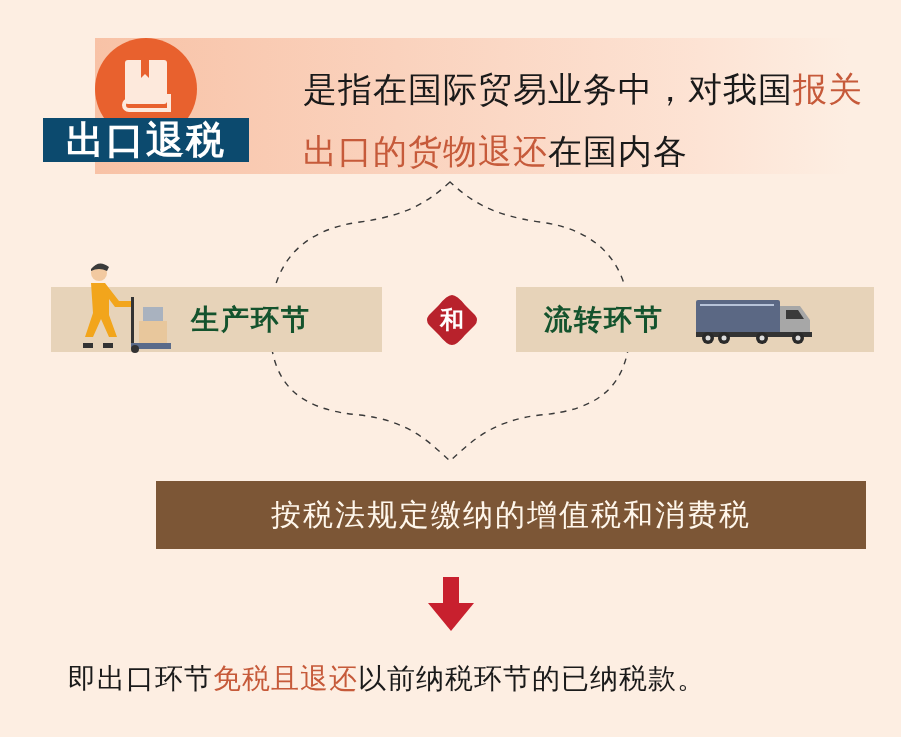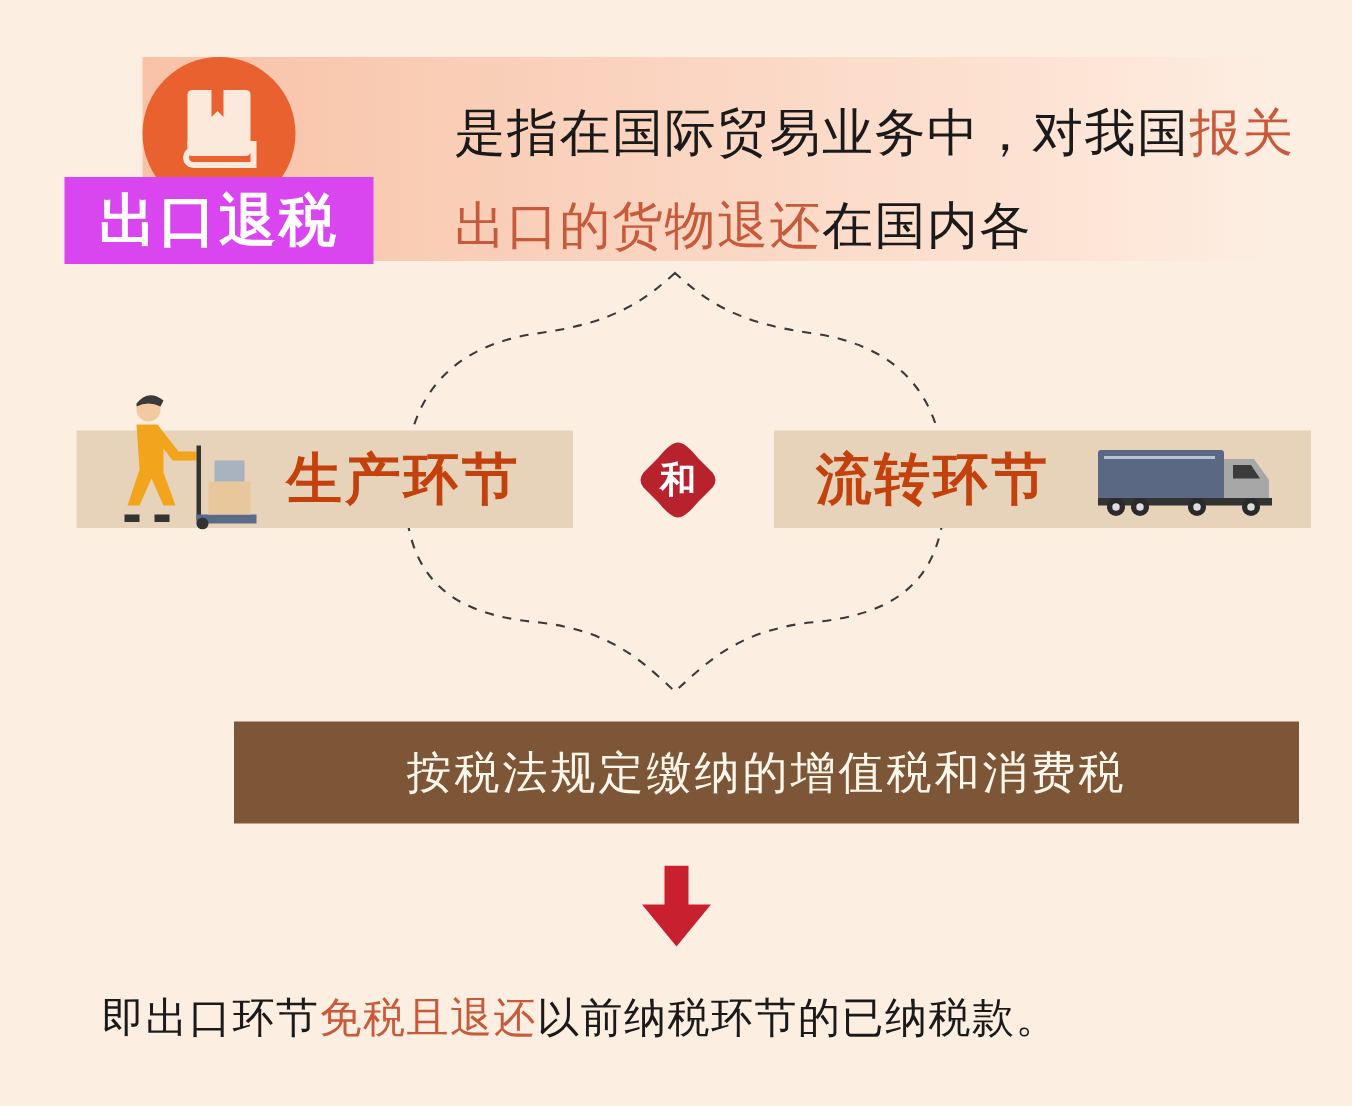--- a/index.html
+++ b/index.html
@@ -12,35 +12,35 @@
   .abs { position: absolute; }
   .header-band {
     left: 95px; top: 38px; width: 755px; height: 136px;
     background: linear-gradient(90deg, #f8c2a6 0%, #fad2bd 40%, #fde3d4 80%, #fdeee2 100%);
   }
   .icon-circle {
     left: 95px; top: 38px; width: 102px; height: 102px;
     border-radius: 50%; background: #e8612e;
   }
   .title-badge {
-    left: 43px; top: 118px; width: 206px; height: 58px;
-    background: #d946ef; color: #fff;
+    left: 43px; top: 118px; width: 206px; height: 44px;
+    background: #0c4a6e; color: #fff;
     font-size: 38px; font-weight: bold; letter-spacing: 2px;
     display: flex; align-items: center; justify-content: center;
   }
   .desc {
     left: 290px; top: 58px; width: 570px;
     font-size: 34px; line-height: 62px; color: #1a1a1a; letter-spacing: 1px; margin-left: 13px;
   }
   .hl { color: #c65a3a; }
   .stage-box {
     top: 287px; height: 65px; background: #e7d3b9;
     display: flex; align-items: center;
   }
-  .stage-label { font-size: 37px; font-weight: bold; color: #c2410c; letter-spacing: 2px; }
+  .stage-label { font-size: 28px; font-weight: bold; color: #14532d; letter-spacing: 2px; }
   .and-badge {
     left: 425px; top: 293px; width: 54px; height: 54px;
   }
   .and-text {
     left: 425px; top: 293px; width: 54px; height: 54px;
     color: #fff; font-size: 24px; font-weight: bold;
     display: flex; align-items: center; justify-content: center;
   }
   .tax-box {
     left: 156px; top: 481px; width: 710px; height: 68px;

